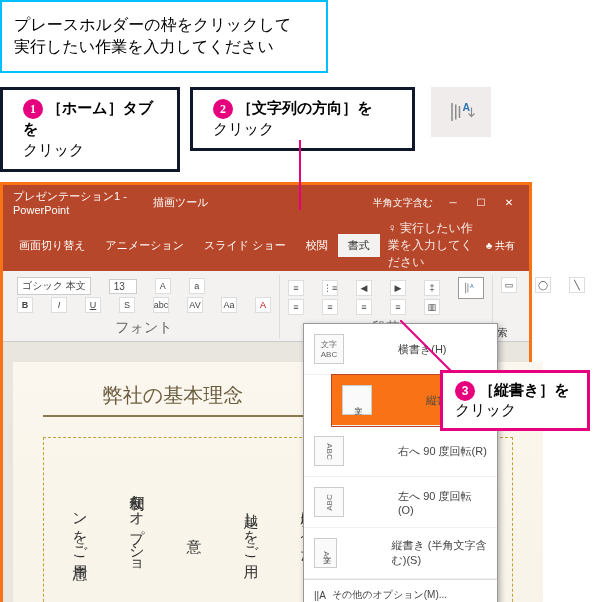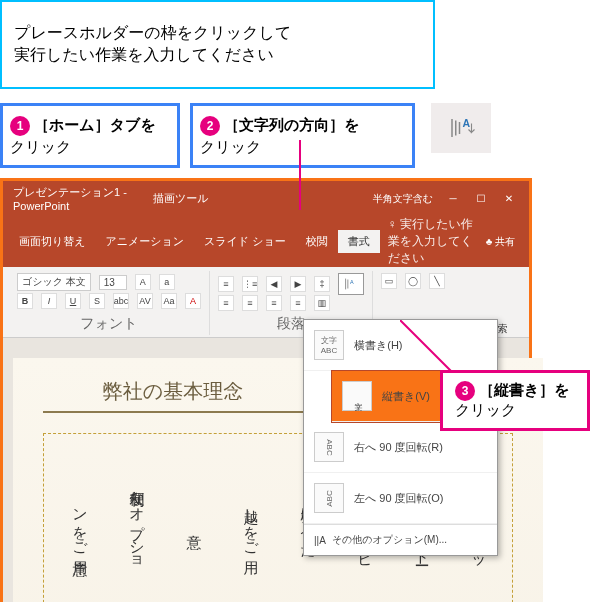--- a/index.html
+++ b/index.html
@@ -1,23 +1,23 @@
 <!DOCTYPE html>
 <html><head>
 <meta charset="utf-8">
 <style>
   * { box-sizing: border-box; margin: 0; padding: 0; }
   body { font-family: "Yu Gothic", "Meiryo", sans-serif; background: #fff; width: 600px; height: 602px; overflow: hidden; }
   
   
-  .top-instruction { background: #fff; border: 2px solid #00bfff; padding: 20px 12px; width: 435px; font-size: 16px; line-height: 1.4; }
+  .top-instruction { background: #fff; border: 2px solid #00bfff; padding: 12px 12px; width: 328px; font-size: 16px; line-height: 1.4; }
   
   
   .callout-row { display: flex; gap: 10px; margin: 14px 0 10px 0; align-items: flex-start; }
-  .callout { border: 3px solid #3b82f6; background: #fff; padding: 8px 7px; font-size: 15px; line-height: 1.4; position: relative; }
+  .callout { border: 3px solid #0f172a; background: #fff; padding: 8px 20px; font-size: 15px; line-height: 1.4; position: relative; font-family: Liberation Serif, serif; }
   .callout-1 { width: 180px; }
   .callout-2 { width: 225px; }
   .callout-3 { position: absolute; right: 10px; top: 370px; width: 150px; z-index: 100; border: 3px solid #e6007e; background: #fff; padding: 8px 12px; font-size: 15px; }
   .num-badge { display: inline-flex; width: 20px; height: 20px; border-radius: 50%; background: #e6007e; color: #fff; font-size: 12px; font-weight: bold; align-items: center; justify-content: center; margin-right: 4px; }
   .bracket { font-weight: bold; }
   
   
   .icon-preview { width: 60px; height: 50px; background: #f0ecec; display: flex; align-items: center; justify-content: center; font-size: 14px; margin-left: 6px; }
   .icon-preview svg { width: 30px; height: 30px; }
   
@@ -32,29 +32,29 @@
   
   .ppt-tabs { background: #b7472a; display: flex; color: #fff; font-size: 11px; padding: 0 6px; align-items: center; }
   .ppt-tab { padding: 4px 10px; cursor: pointer; }
   .ppt-tab.active { background: #f3f2f1; color: #333; }
   .tell-me { flex: 1; font-size: 12px; opacity: 0.9; padding-left: 8px; }
   .share-btn { font-size: 10px; padding: 2px 8px; }
   
   
   .ribbon { background: #f3f2f1; border-bottom: 1px solid #ccc; padding: 4px 6px 2px 6px; display: flex; font-size: 10px; color: #444; position: relative; }
   .ribbon-group { border-right: 1px solid #ddd; padding: 2px 8px; display: flex; flex-direction: column; justify-content: space-between; }
-  .ribbon-row { display: flex; gap: 8px; align-items: center; }
+  .ribbon-row { display: flex; gap: 18px; align-items: center; }
   .ribbon-label { text-align: center; font-size: 14px; color: #666; margin-top: 4px; }
   .font-select { font-size: 10px; border: 1px solid #ccc; padding: 1px 4px; background: #fff; }
   .btn-small { width: 16px; height: 16px; border: 1px solid #ddd; background: #fff; display: inline-flex; align-items: center; justify-content: center; font-size: 9px; }
   .text-dir-btn { width: 26px; height: 22px; background: #fff; border: 1px solid #999; display: flex; align-items: center; justify-content: center; }
   
   
   .dropdown { position: absolute; left: 300px; top: 52px; width: 195px; background: #fff; border: 1px solid #999; box-shadow: 2px 2px 6px rgba(0,0,0,0.3); z-index: 50; }
-  .dropdown-item { display: flex; align-items: center; padding: 10px 10px; font-size: 11px; cursor: pointer; border-bottom: 1px solid #f0f0f0; }
+  .dropdown-item { display: flex; align-items: center; padding: 10px 10px; font-size: 11px; cursor: pointer; border-bottom: 1px solid #f0f0f0; gap: 44px; }
   .dropdown-item.highlight { background: #f97316; outline: 1px solid #b7472a; margin-left: 28px; }
   .dropdown-icon { width: 30px; height: 30px; border: 1px solid #ccc; margin-right: 10px; display: flex; align-items: center; justify-content: center; font-size: 8px; text-align: center; color: #666; background: #fafafa; }
   .dropdown-footer { padding: 8px 10px; font-size: 10px; border-top: 1px solid #ddd; display: flex; align-items: center; gap: 6px; }
   
   
   .side-panel { position: absolute; right: 2px; top: 55px; width: 55px; font-size: 10px; color: #333; }
   .side-item { display: flex; align-items: center; gap: 3px; margin-bottom: 4px; }
   
   
   .slide-area { background: #e9e5df; padding: 20px 0 0 10px; height: 310px; position: relative; text-align: center; }
@@ -199,20 +199,27 @@
             <span style="transform:rotate(90deg);display:inline-block">ABC</span>
           </div>
         <span>右へ 90 度回転(R)</span>
       </div>
       <div class="dropdown-item">
         <div class="dropdown-icon">
             <span style="transform:rotate(-90deg);display:inline-block">ABC</span>
           </div>
         <span>左へ 90 度回転(O)</span>
       </div>
+      <div class="dropdown-item">
+        <div class="dropdown-icon">
+            <span style="writing-mode:vertical-rl">文字
+A</span>
+          </div>
+        <span>縦書き (半角文字含む)(S)</span>
+      </div>
       <div class="dropdown-footer">
         <span>||A</span>
         <span>その他のオプション(M)...</span>
       </div>
     </div>
   </div>
 
   <div class="slide-area">
     <div class="slide">
       <div class="slide-title">弊社の基本理念</div>

